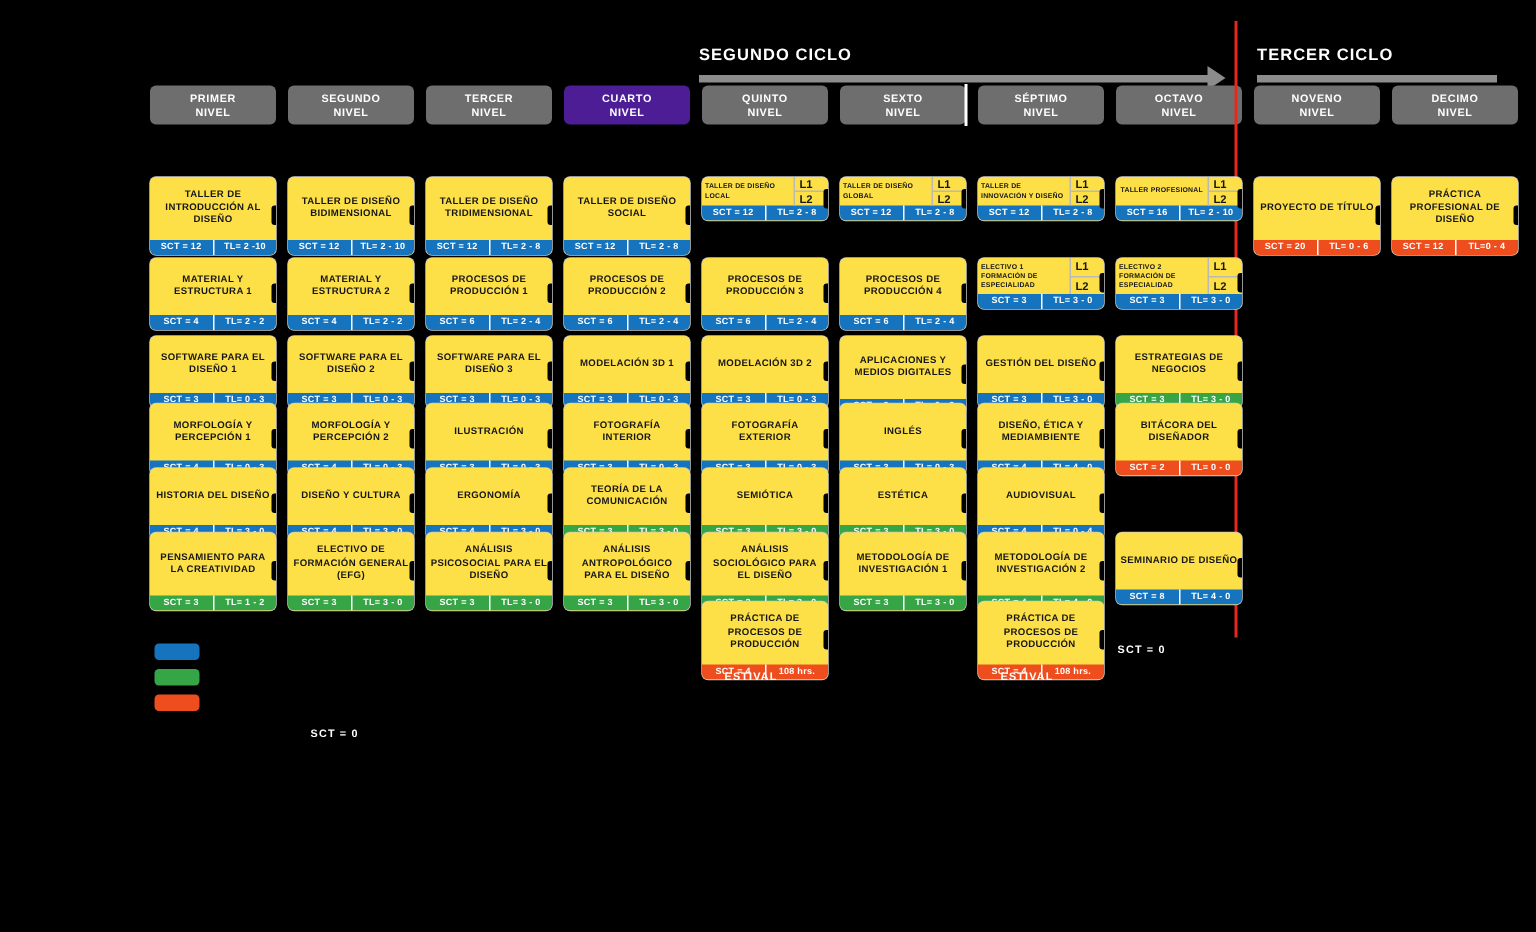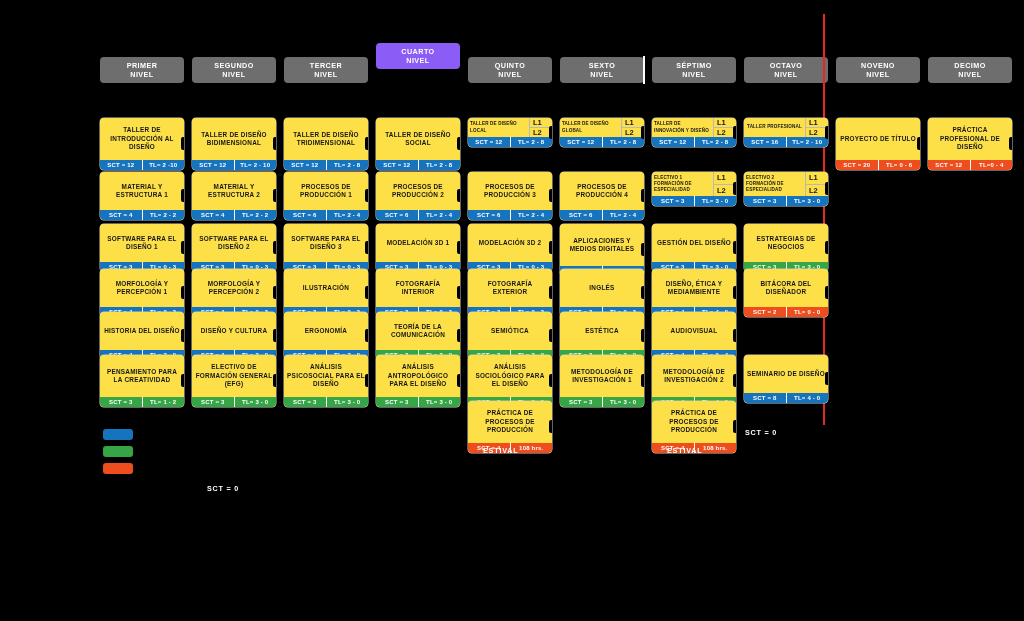--- a/index.html
+++ b/index.html
@@ -83,33 +83,41 @@
 
   .free-text{
     position:absolute;font-size:7.2px;font-weight:700;letter-spacing:.8px;
     color:#fff;text-transform:uppercase;white-space:nowrap;
   }
 </style>
 </head>
 <body>
 
 <div id="canvas">
+    <div class="cycle" style="left: 466px; top: 31px; width: 340px; height: 26px;">
+      <div class="cycle-title">SEGUNDO CICLO</div>
+      <div class="cycle-arrow hasarrow" style="width: 340px; background: rgb(140, 140, 140);"></div>
+    </div>
+    <div class="cycle" style="left: 838px; top: 31px; width: 160px; height: 26px;">
+      <div class="cycle-title">TERCER CICLO</div>
+      <div class="cycle-arrow" style="width: 160px; background: rgb(140, 140, 140);"></div>
+    </div>
     <div class="level" style="left: 100px; top: 57px; background: rgb(110, 110, 110);">
       <span>PRIMER</span>
       <span>NIVEL</span>
     </div>
     <div class="level" style="left: 192px; top: 57px; background: rgb(110, 110, 110);">
       <span>SEGUNDO</span>
       <span>NIVEL</span>
     </div>
     <div class="level" style="left: 284px; top: 57px; background: rgb(110, 110, 110);">
       <span>TERCER</span>
       <span>NIVEL</span>
     </div>
-    <div class="level" style="left: 376px; top: 43px; background: #8b5cf6; text-align: right;">
+    <div class="level" style="left: 376px; top: 57px; background: #4c1d95; text-align: right;">
       <span>CUARTO</span>
       <span>NIVEL</span>
     </div>
     <div class="level" style="left: 468px; top: 57px; background: rgb(110, 110, 110);">
       <span>QUINTO</span>
       <span>NIVEL</span>
     </div>
     <div class="level" style="left: 560px; top: 57px; background: rgb(110, 110, 110);">
       <span>SEXTO</span>
       <span>NIVEL</span>

